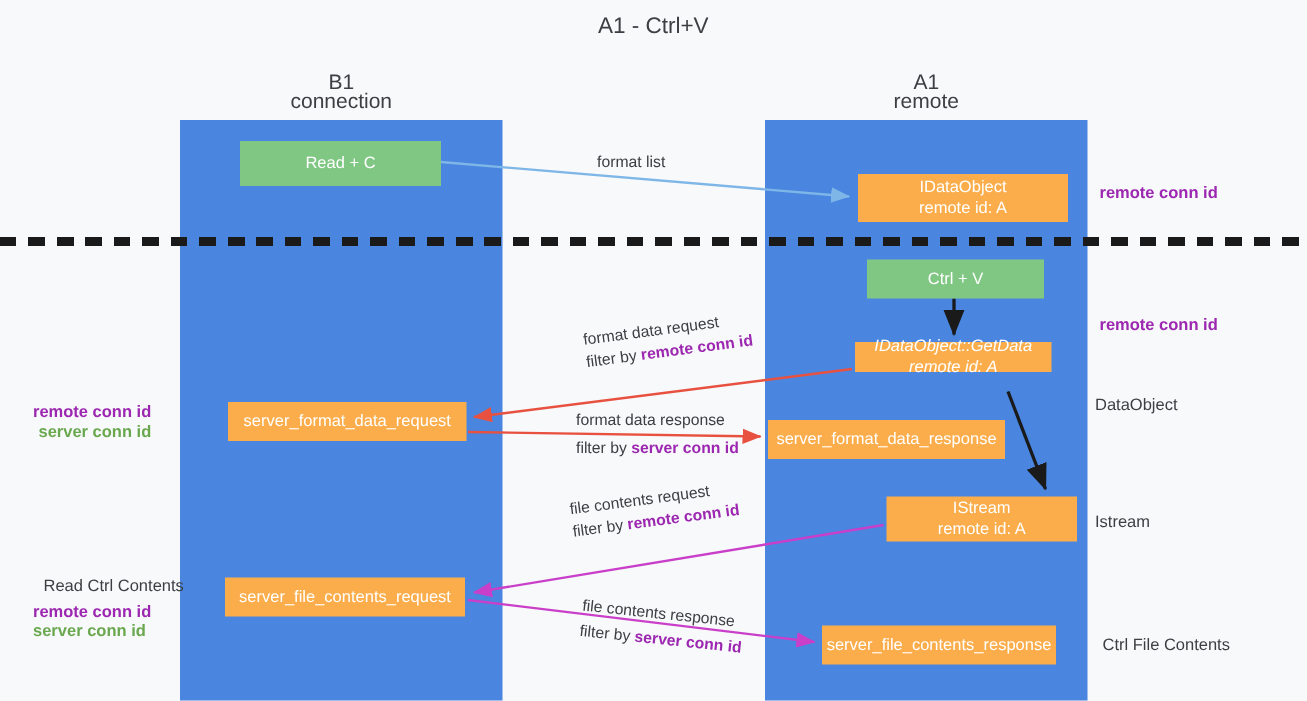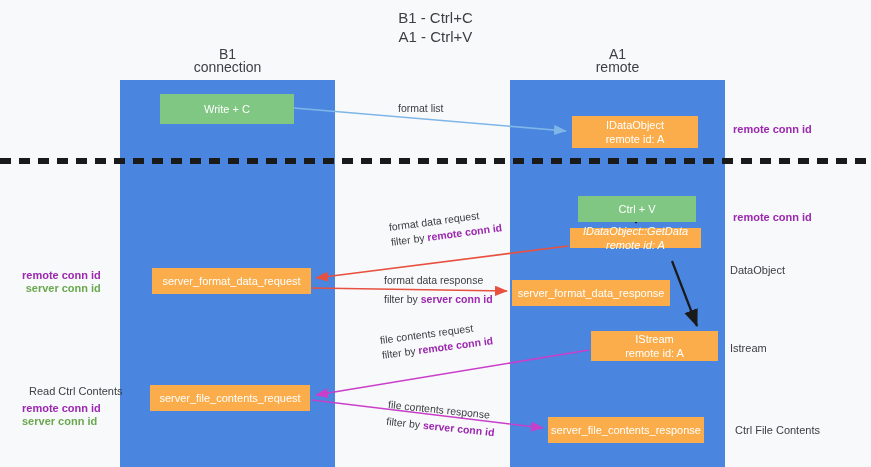--- a/index.html
+++ b/index.html
@@ -81,22 +81,22 @@
     font-size: 11px;
     line-height: 14px;
     text-align: center;
   }
   .node.green { background: #81c784; }
   .node.orange { background: #fbad4b; }
   .node .line { display: block; white-space: nowrap; }
 
   
   #node-ctrl-c       { left: 160px; top: 94px;  width: 134px; height: 30px; }
-  #node-idataobject  { left: 572px; top: 116px; width: 126px; height: 32px; }
-  #node-ctrl-v       { left: 578px; top: 173px; width: 118px; height: 26px; margin-top: 23px; }
+  #node-idataobject  { left: 572px; top: 116px; width: 140px; height: 32px; }
+  #node-ctrl-v       { left: 578px; top: 173px; width: 118px; height: 26px; }
   #node-getdata      { left: 570px; top: 228px; width: 131px; height: 20px; font-style: italic; }
   #node-sfdreq       { left: 152px; top: 268px; width: 159px; height: 26px; }
   #node-sfdresp      { left: 512px; top: 280px; width: 158px; height: 26px; }
   #node-istream      { left: 591px; top: 331px; width: 127px; height: 30px; }
   #node-sfcreq       { left: 150px; top: 385px; width: 160px; height: 26px; }
   #node-sfcresp      { left: 548px; top: 417px; width: 156px; height: 26px; }
 
   
   .side-label {
     position: absolute;
@@ -147,21 +147,20 @@
     transform: rotate(6deg);
     transform-origin: left top;
   }
 </style>
 </head>
 <body>
 
 <div id="canvas">
 
   <div id="diagram-title">
-    <span>B1 - Ctrl+C</span>
     <span>A1 - Ctrl+V</span>
   </div>
 
   <div id="lane-b1" class="lane"></div>
   <div id="lane-a1" class="lane"></div>
 
   <div id="header-b1" class="lane-header">
     <span class="l1">B1</span>
     <span class="l2">connection</span>
   </div>
@@ -197,21 +196,21 @@
     <line x1="672" y1="261" x2="697" y2="326" stroke="#1a1a1a" stroke-width="2.2" marker-end="url(#ah-black)"></line>
 
     <line x1="589" y1="350" x2="316" y2="395" stroke="#c93fc9" stroke-width="1.6" marker-end="url(#ah-purple)"></line>
 
     <line x1="312" y1="400" x2="543" y2="428" stroke="#c93fc9" stroke-width="1.6" marker-end="url(#ah-purple)"></line>
   </svg>
 
   <div id="divider"></div>
 
   <div id="node-ctrl-c" class="node green">
-    <span class="line">Write + C</span>
+    <span class="line">Read + C</span>
   </div>
 
   <div id="node-idataobject" class="node orange">
     <span class="line">IDataObject</span>
     <span class="line">remote id: A</span>
   </div>
 
   <div id="node-ctrl-v" class="node green">
     <span class="line">Ctrl + V</span>
   </div>

